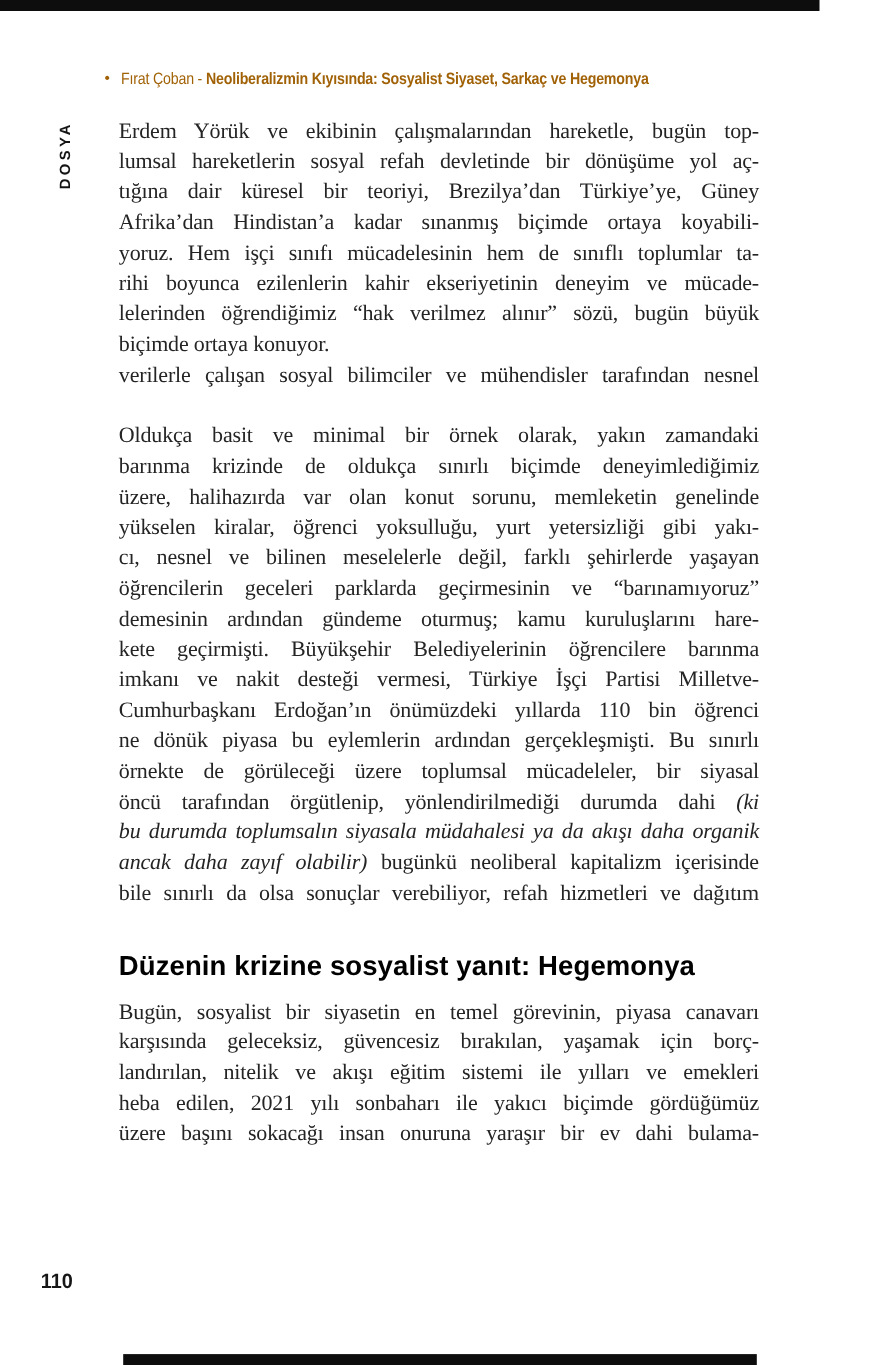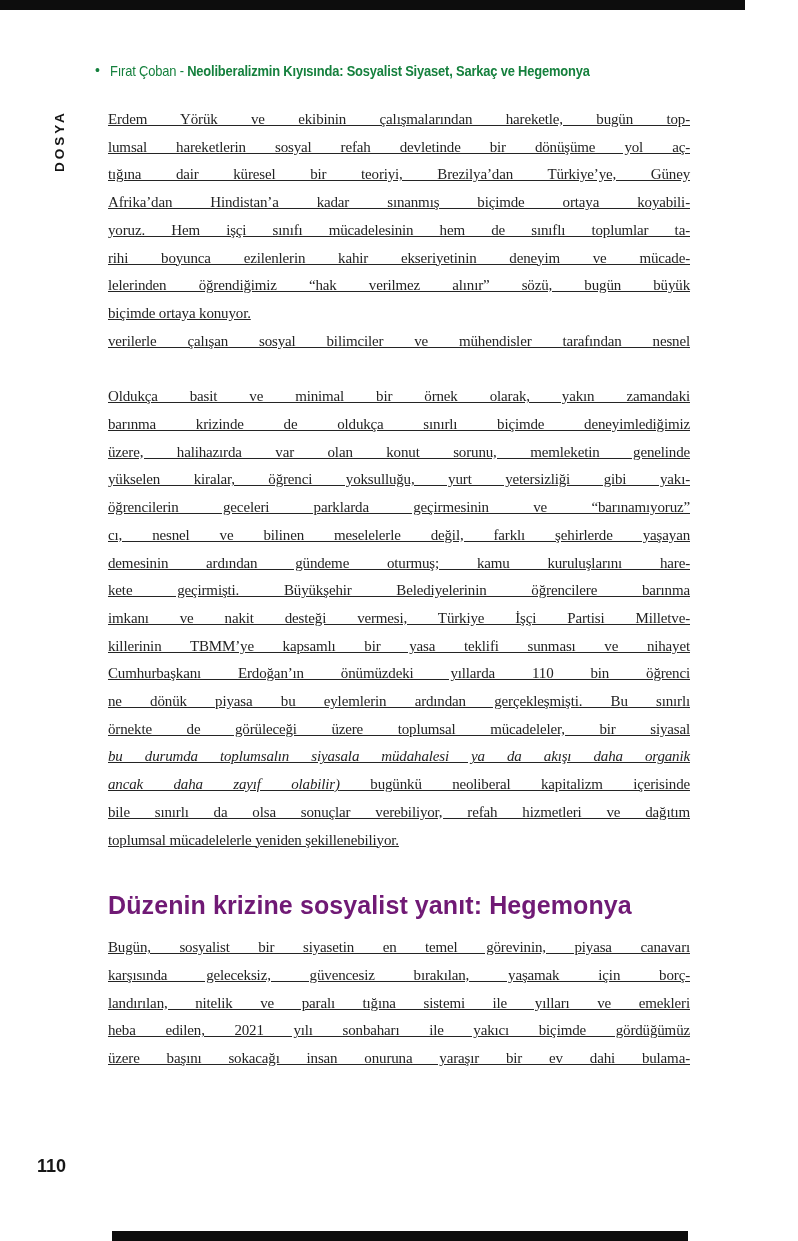--- a/index.html
+++ b/index.html
@@ -8,21 +8,21 @@
     font-family:"Liberation Serif", serif; overflow:hidden;
   }
   .topbar {
     position:absolute; left:0; top:0; width:745px; height:10px; background:#0d0d0d;
   }
   .bottombar {
     position:absolute; left:112px; top:1231px; width:576px; height:10px; background:#0d0d0d;
   }
   .header {
     position:absolute; left:95px; top:62px; width:680px;
-    font-family:"Liberation Sans", sans-serif; font-size:15px; color:#15803d;
+    font-family:"Liberation Sans", sans-serif; font-size:15px; color:#a16207;
     white-space:nowrap;
   }
   .header .bullet { display:inline-block; margin-right:10px; font-size:14px; vertical-align:1px; }
   .header .htext {
     display:inline-block; transform:scaleX(0.86); transform-origin:left center;
     letter-spacing:-0.2px;
   }
   .header .author { font-weight:400; }
   .header .title  { font-weight:700; }
   .dosya {
@@ -30,28 +30,28 @@
     writing-mode:vertical-rl; transform:rotate(180deg);
     display:flex; align-items:center; justify-content:center;
     font-family:"Liberation Sans", sans-serif; font-weight:700;
     font-size:13.5px; letter-spacing:3px; color:#141414;
   }
   .body {
     position:absolute; left:108px; top:106px; width:582px; color:#242424;
   }
   .para { margin:0 0 28px 0; }
   .line {
-    font-size:15px; line-height:27.7px; letter-spacing:-0.15px;
-    text-align:justify; text-align-last:justify;text-decoration:underline;
+    font-size:20px; line-height:27.7px; letter-spacing:-0.15px;
+    text-align:justify; text-align-last:justify;
   }
   .line.end { text-align-last:left; }
   .it { font-style:italic; }
   .h2 {
     font-family:"Liberation Sans", sans-serif; font-weight:700;
-    font-size:25px; line-height:31px; letter-spacing:0.1px; color:#701a75;
+    font-size:25px; line-height:31px; letter-spacing:0.1px; color:#000000;
     margin:36px 0 13px 0;
   }
   .pagenum {
     position:absolute; left:37px; top:1155px;
     font-family:"Liberation Sans", sans-serif; font-weight:700; font-size:19px;
     color:#161616; transform:scaleX(0.95); transform-origin:left center;
   }
 </style>
 </head>
 <body>
@@ -78,41 +78,40 @@
       <div class="line">lelerinden öğrendiğimiz “hak verilmez alınır” sözü, bugün büyük</div>
       <div class="line end">biçimde ortaya konuyor.</div>
       <div class="line">verilerle çalışan sosyal bilimciler ve mühendisler tarafından nesnel</div>
     </div>
 
     <div class="para">
       <div class="line">Oldukça basit ve minimal bir örnek olarak, yakın zamandaki</div>
       <div class="line">barınma krizinde de oldukça sınırlı biçimde deneyimlediğimiz</div>
       <div class="line">üzere, halihazırda var olan konut sorunu, memleketin genelinde</div>
       <div class="line">yükselen kiralar, öğrenci yoksulluğu, yurt yetersizliği gibi yakı-</div>
+      <div class="line">cı, nesnel ve bilinen meselelerle değil, farklı şehirlerde yaşayan</div>
       <div class="line">öğrencilerin geceleri parklarda geçirmesinin ve “barınamıyoruz”</div>
-      <div class="line">cı, nesnel ve bilinen meselelerle değil, farklı şehirlerde yaşayan</div>
       <div class="line">demesinin ardından gündeme oturmuş; kamu kuruluşlarını hare-</div>
       <div class="line">kete geçirmişti. Büyükşehir Belediyelerinin öğrencilere barınma</div>
       <div class="line">imkanı ve nakit desteği vermesi, Türkiye İşçi Partisi Milletve-</div>
-      <div class="line">killerinin TBMM’ye kapsamlı bir yasa teklifi sunması ve nihayet</div>
       <div class="line">Cumhurbaşkanı Erdoğan’ın önümüzdeki yıllarda 110 bin öğrenci</div>
       <div class="line">ne dönük piyasa bu eylemlerin ardından gerçekleşmişti. Bu sınırlı</div>
       <div class="line">örnekte de görüleceği üzere toplumsal mücadeleler, bir siyasal</div>
+      <div class="line"><span>öncü tarafından örgütlenip, yönlendirilmediği durumda dahi </span><span class="it">(ki</span></div>
       <div class="line it">bu durumda toplumsalın siyasala müdahalesi ya da akışı daha organik</div>
       <div class="line"><span class="it">ancak daha zayıf olabilir)</span><span> bugünkü neoliberal kapitalizm içerisinde</span></div>
       <div class="line">bile sınırlı da olsa sonuçlar verebiliyor, refah hizmetleri ve dağıtım</div>
-      <div class="line end">toplumsal mücadelelerle yeniden şekillenebiliyor.</div>
     </div>
 
     <div class="h2">Düzenin krizine sosyalist yanıt: Hegemonya</div>
 
     <div class="para">
       <div class="line">Bugün, sosyalist bir siyasetin en temel görevinin, piyasa canavarı</div>
       <div class="line">karşısında geleceksiz, güvencesiz bırakılan, yaşamak için borç-</div>
-      <div class="line">landırılan, nitelik ve paralı tığına sistemi ile yılları ve emekleri</div>
+      <div class="line">landırılan, nitelik ve akışı eğitim sistemi ile yılları ve emekleri</div>
       <div class="line">heba edilen, 2021 yılı sonbaharı ile yakıcı biçimde gördüğümüz</div>
       <div class="line">üzere başını sokacağı insan onuruna yaraşır bir ev dahi bulama-</div>
     </div>
 
   </div>
 
   <div class="pagenum">110</div>
 
   <div class="bottombar"></div>
 

